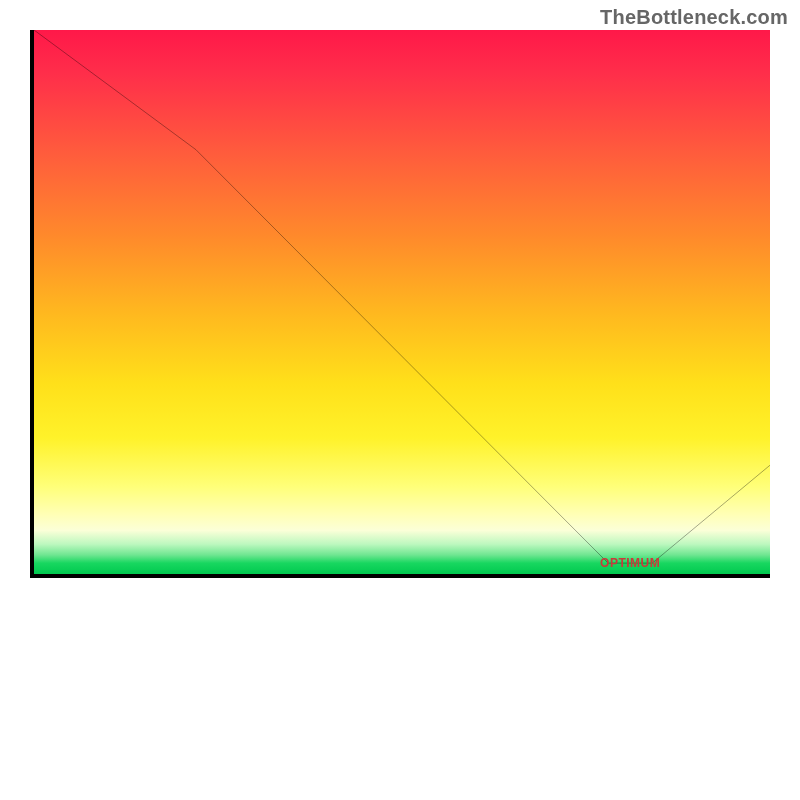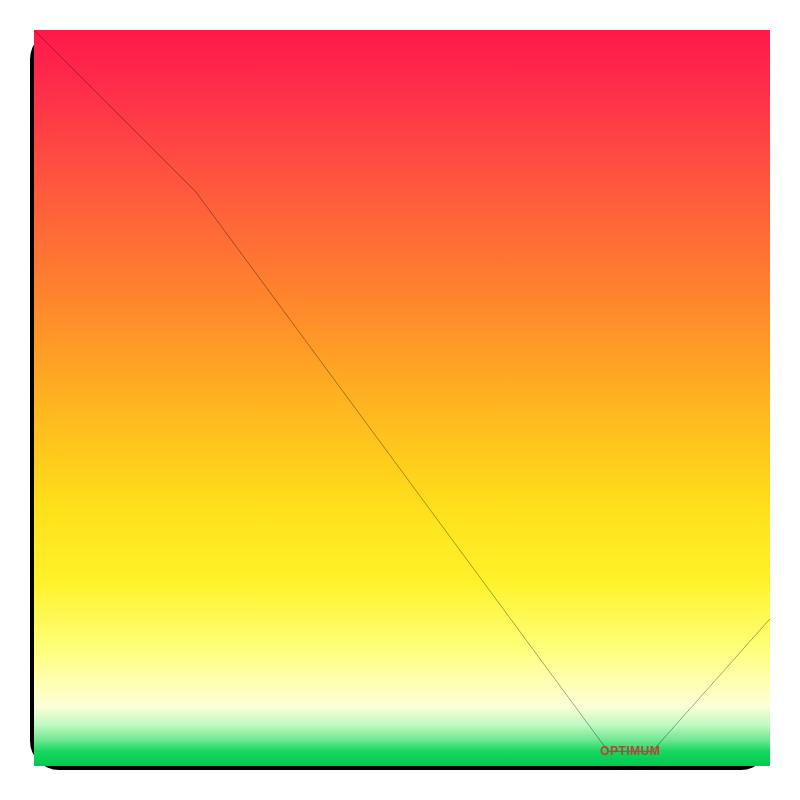--- a/index.html
+++ b/index.html
@@ -22,25 +22,24 @@
     font-size: 20px;
     font-weight: bold;
     color: #666666;
     letter-spacing: 0.2px;
   }
   .plot-frame {
     position: absolute;
     left: 30px;
     top: 30px;
     width: 740px;
-    height: 740px;
+    height: 548px;
     border-left: 4px solid #000;
     border-bottom: 4px solid #000;
     box-sizing: border-box;
-    border-radius: 29px;
   }
   .gradient-bg {
     position: absolute;
     left: 0;
     top: 0;
     width: 100%;
     height: 100%;
     background: linear-gradient(
       to bottom,
       #ff1849 0%,
@@ -72,20 +71,21 @@
     font-weight: bold;
     color: #c83b3b;
     letter-spacing: 0.5px;
     transform: translate(-50%, -50%);
   }
 </style>
 </head>
 <body>
 
 <div class="container">
+  <div class="watermark">TheBottleneck.com</div>
 
   <div class="plot-frame">
     <div class="gradient-bg"></div>
 
     <svg class="curve" viewBox="0 0 100 100" preserveAspectRatio="none">
       <polyline id="curve-path" fill="none" stroke="#000000" stroke-width="0.35" vector-effect="non-scaling-stroke" points="0.00,0.00 22.00,22.00 78.00,98.00 84.00,98.00 100.00,80.00"></polyline>
     </svg>
 
     <span class="label-on-curve" id="optimum-label" style="left: 81%; top: 98%;">OPTIMUM</span>
   </div>

